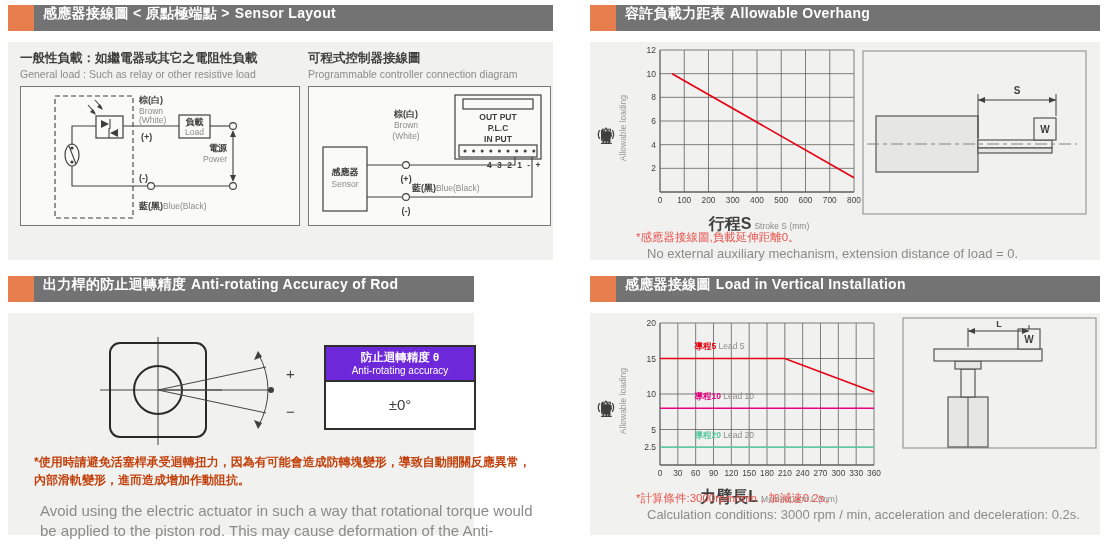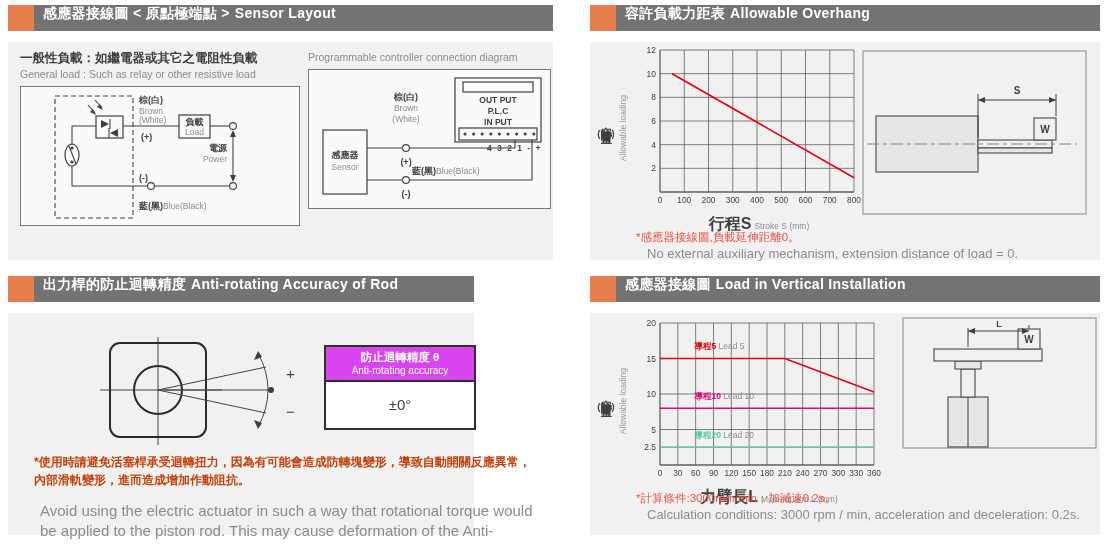--- a/index.html
+++ b/index.html
@@ -61,21 +61,21 @@
   #p-br .note{left:46px;top:178px;}
   .note-zh{color:#e8534e;font-size:11.5px;}
   .note-en{color:#8b8b8b;font-size:13px;margin-left:11px;margin-top:1px;}
 
   .ov-diagram{position:absolute;left:272px;top:8px;line-height:0;}
   .vi-diagram{position:absolute;left:312px;top:4px;line-height:0;}
 
   
   .ar-diagram{position:absolute;left:90px;top:22px;line-height:0;}
   .ar-table{position:absolute;left:316px;top:32px;width:148px;border:2px solid #2f2f2f;background:#ffffff;text-align:center;}
-  .ar-th{background:#d946ef;color:#ffffff;padding:3px 2px 4px;border-bottom:2px solid #2f2f2f;}
+  .ar-th{background:#6d28d9;color:#ffffff;padding:3px 2px 4px;border-bottom:2px solid #2f2f2f;}
   .ar-th .l1{font-size:11.5px;font-weight:bold;display:block;}
   .ar-th .l2{font-size:10px;display:block;}
   .ar-val{font-size:15px;color:#3f3f3f;padding:14px 0 15px;}
   .bl-note{position:absolute;left:26px;top:140px;width:508px;}
   .bl-zh{font-size:12px;font-weight:bold;color:#c2410c;line-height:1.5;}
   .bl-en{font-size:15px;color:#8b8b8b;line-height:1.35;margin-top:12px;margin-left:6px;}
 </style>
 </head>
 <body>
 
@@ -126,20 +126,21 @@
             <text x="118" y="16" class="tzh">棕(白)</text>
             <text x="118" y="27" class="ten">Brown</text>
             <text x="118" y="36" class="ten">(White)</text>
             <text x="120" y="53" class="tzh">(+)</text>
             <text x="118" y="94" class="tzh">(-)</text>
             <text x="118" y="122" class="tzh"><tspan>藍(黑)</tspan><tspan class="ten">Blue(Black)</tspan></text>
           </svg>
         </div>
       </div>
       <div class="col-r">
+        <div class="sub-zh">可程式控制器接線圖</div>
         <div class="sub-en">Programmable controller connection diagram</div>
         <div class="cbox">
           <svg width="240" height="138" viewBox="0 0 240 138">
             <rect x="14" y="60" width="44" height="64" class="comp"></rect>
             <text x="36" y="88" class="tzh" text-anchor="middle">感應器</text>
             <text x="36" y="100" class="ten" text-anchor="middle">Sensor</text>
             <rect x="146" y="8" width="86" height="64" class="comp"></rect>
             <rect x="154" y="12" width="70" height="10" class="comp"></rect>
             <text x="189" y="33" class="tplc" text-anchor="middle">OUT PUT</text>
             <text x="189" y="44" class="tplc" text-anchor="middle">P.L.C</text>

